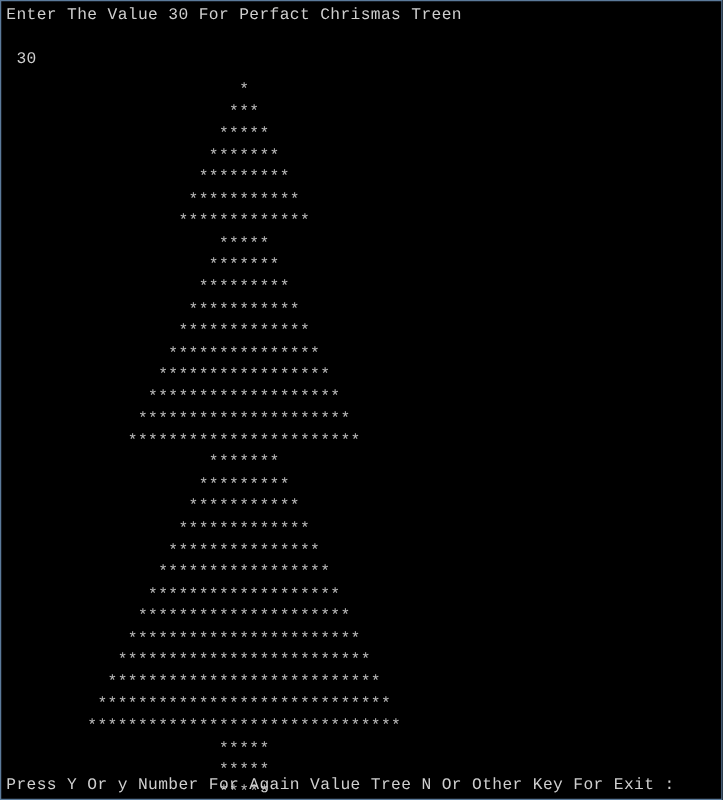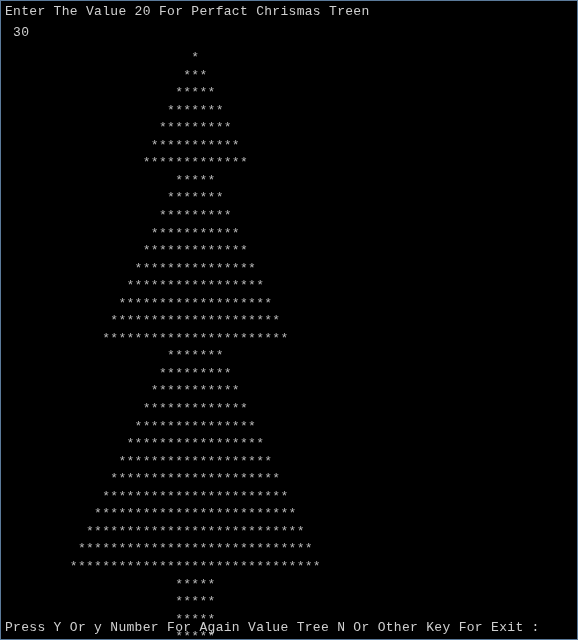--- a/index.html
+++ b/index.html
@@ -24,21 +24,21 @@
       white-space: pre;
       font-family: 'Consolas', 'Courier New', monospace;
       color: #cccccc;
       letter-spacing: 0.3px;
     }
     .prompt-line {
       color: #cfcfcf;
     }
     .input-line {
       color: #cfcfcf;
-      margin-top: 3px;
+      margin-top: 17px;
       margin-bottom: 8px;
     }
     .tree-container {
       margin-top: 2px;
       margin-left: 0px;
     }
     .tree-line {
       white-space: pre;
       font-family: 'Consolas', 'Courier New', monospace;
       color: #b8b8b8;
@@ -47,21 +47,21 @@
     .continue-prompt {
       position: absolute;
       bottom: 2px;
       left: 4px;
       color: #cfcfcf;
     }
   </style>
 </head>
 <body>
 
-<div class="terminal-line prompt-line">Enter The Value 20 For Perfact Chrismas Treen</div>
+<div class="terminal-line prompt-line">Enter The Value 30 For Perfact Chrismas Treen</div>
 <div class="terminal-line input-line"> 30</div>
 
 <div class="tree-container" id="tree-output">
     <div class="tree-line">                       *</div>
     <div class="tree-line">                      ***</div>
     <div class="tree-line">                     *****</div>
     <div class="tree-line">                    *******</div>
     <div class="tree-line">                   *********</div>
     <div class="tree-line">                  ***********</div>
     <div class="tree-line">                 *************</div>

